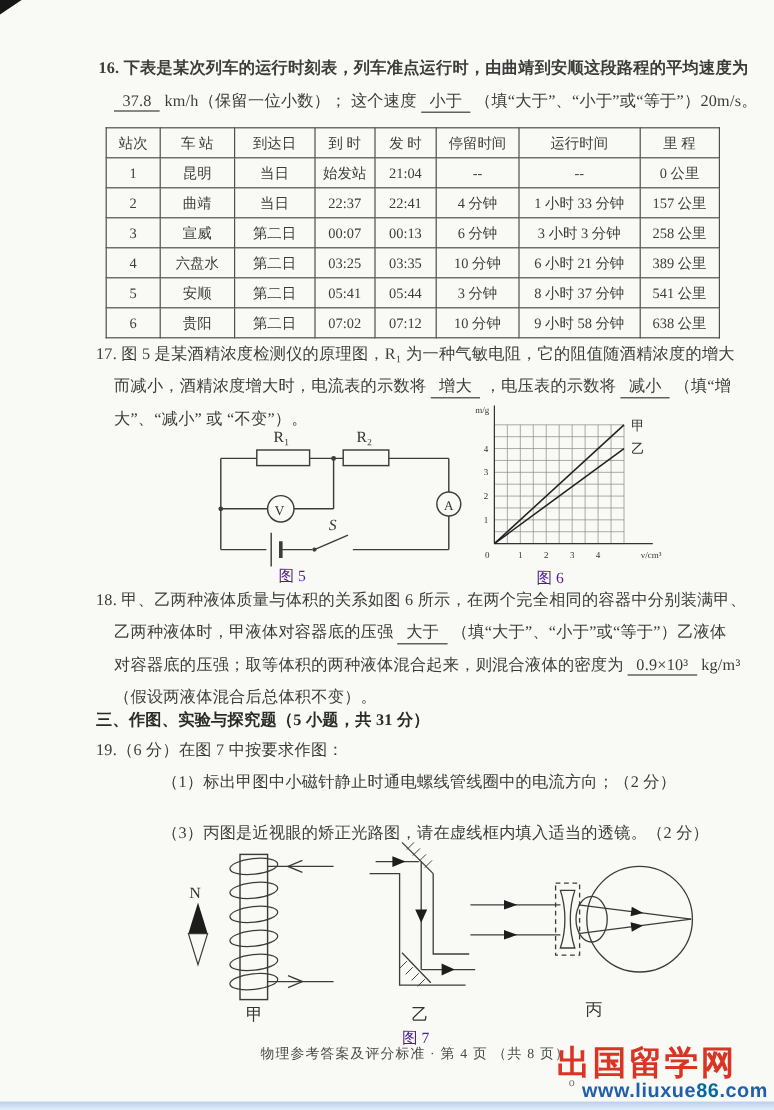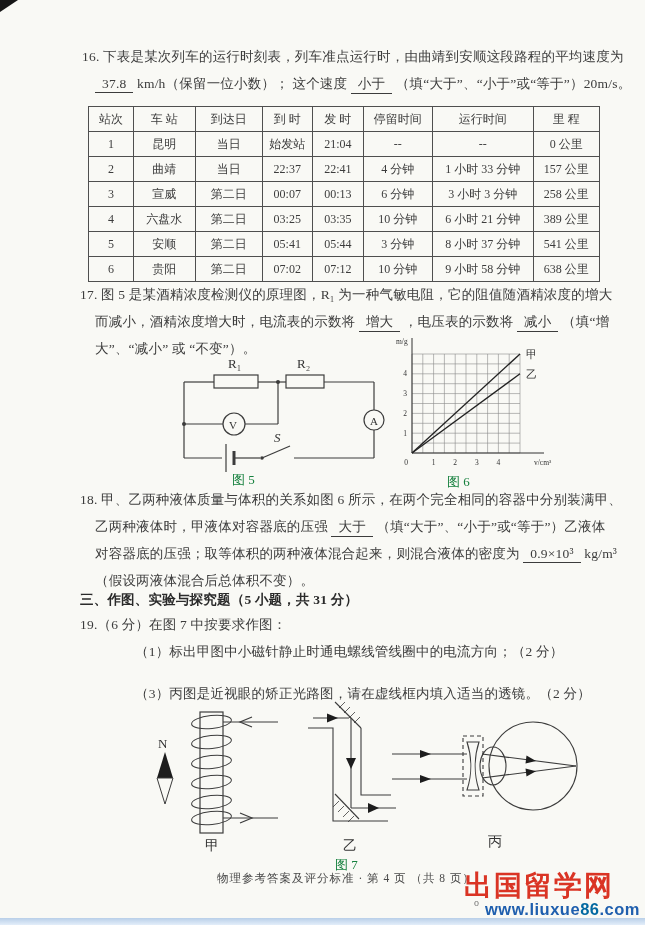--- a/index.html
+++ b/index.html
@@ -6,38 +6,38 @@
   .page{position:relative;width:645px;height:925px;margin:0 auto;background:#f9f9f5;
         font-family:"Liberation Serif","DejaVu Serif",serif;color:#3c3c3c;overflow:hidden;}
   .t{position:absolute;font-size:13.5px;white-space:nowrap;letter-spacing:.2px;}
   .bold{font-weight:bold;color:#2a2a2a;}
   .ans{display:inline-block;border-bottom:1px solid #3c3c3c;padding:0 7px;}
   .corner{position:absolute;top:0;left:0;width:0;height:0;
           border-top:12px solid #161616;border-right:18px solid transparent;}
   table.tt{position:absolute;left:88px;top:106px;width:512px;border-collapse:collapse;table-layout:fixed;}
   table.tt td,table.tt th{border:1px solid #4f4f4f;font-size:12px;font-weight:normal;
           text-align:center;height:24px;padding:0;overflow:hidden;color:#3c3c3c;}
-  .figcap{position:absolute;font-size:13px;color:#15803d;}
+  .figcap{position:absolute;font-size:13px;color:#4c1d95;}
   svg text{font-family:"Liberation Serif","DejaVu Serif",serif;fill:#333;}
   .footer{position:absolute;left:90px;top:871px;width:512px;text-align:center;
           font-size:11.5px;letter-spacing:1px;color:#4a4a4a;}
   .pagedot{position:absolute;left:474px;top:897px;font-size:10px;color:#777;}
   .wm{position:absolute;text-align:right;font-family:"Liberation Sans","DejaVu Sans",sans-serif;font-weight:bold;line-height:1;}
   .wm1{right:31px;top:872px;font-size:28px;letter-spacing:2px;}
   .wm2{right:5px;top:901px;font-size:16.5px;letter-spacing:.5px;}
   .bluestrip{position:absolute;left:0;right:0;top:918px;height:7px;
              background:linear-gradient(#b9cfe8,#e3eefa);}
 </style>
 </head>
 <body>
 
 <div class="page">
   <div class="corner"></div>
 
-  <div class="t" style="left:82px;top:48px;">16. 下表是某次列车的运行时刻表，列车准点运行时，由曲靖到安顺这段路程的平均速度为</div>
+  <div class="t" style="left:82px;top:48px;font-weight:bold;">16. 下表是某次列车的运行时刻表，列车准点运行时，由曲靖到安顺这段路程的平均速度为</div>
   <div class="t" style="left:95px;top:75px;">
     <span class="ans">37.8</span>
     <span>km/h（保留一位小数）； 这个速度</span>
     <span class="ans">小于</span>
     <span>（填“大于”、“小于”或“等于”）20m/s。</span>
   </div>
 
   <table class="tt">
     <colgroup>
       <col style="width:8.8%">

